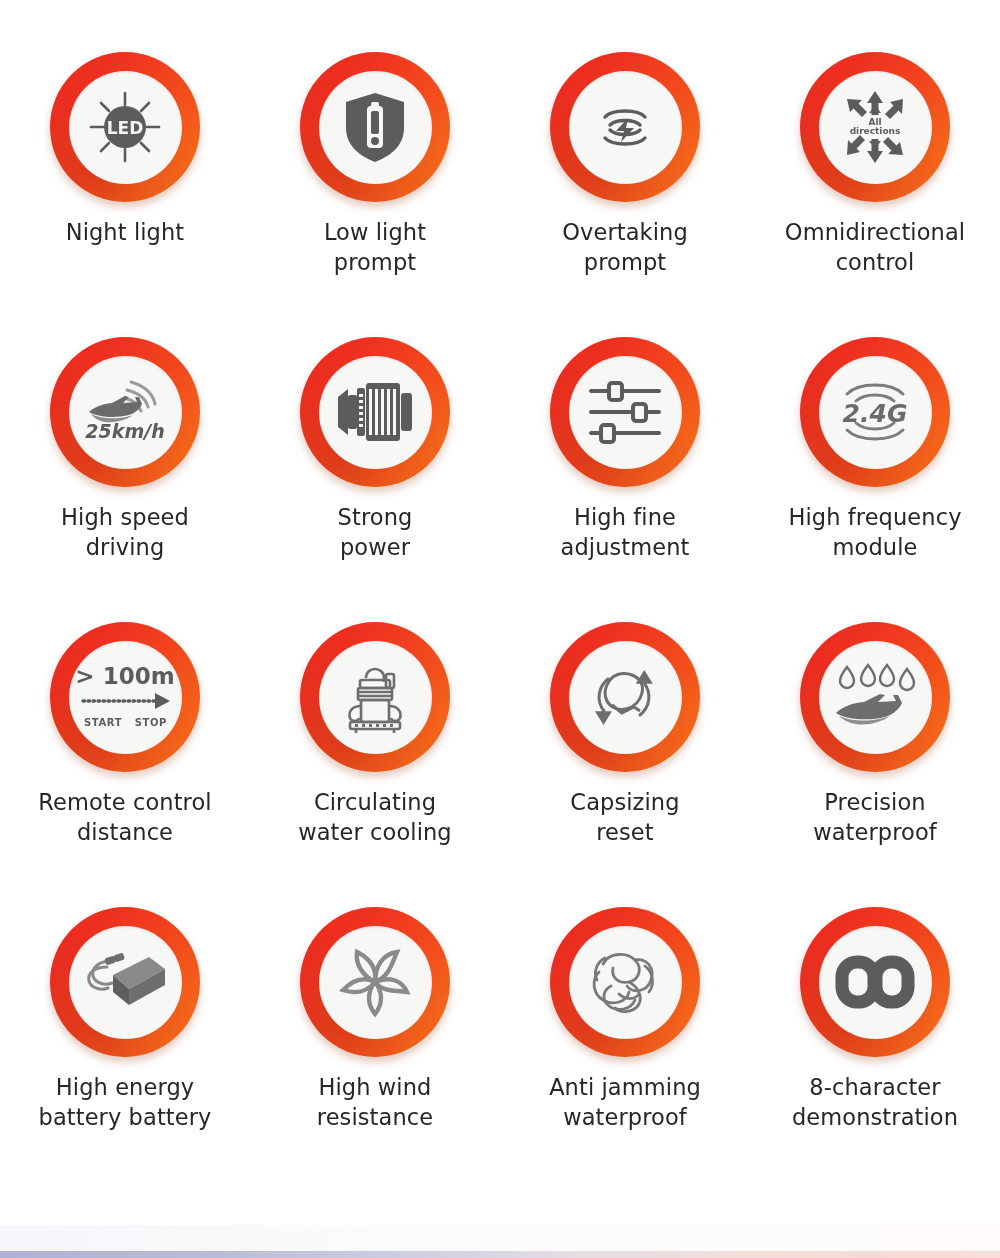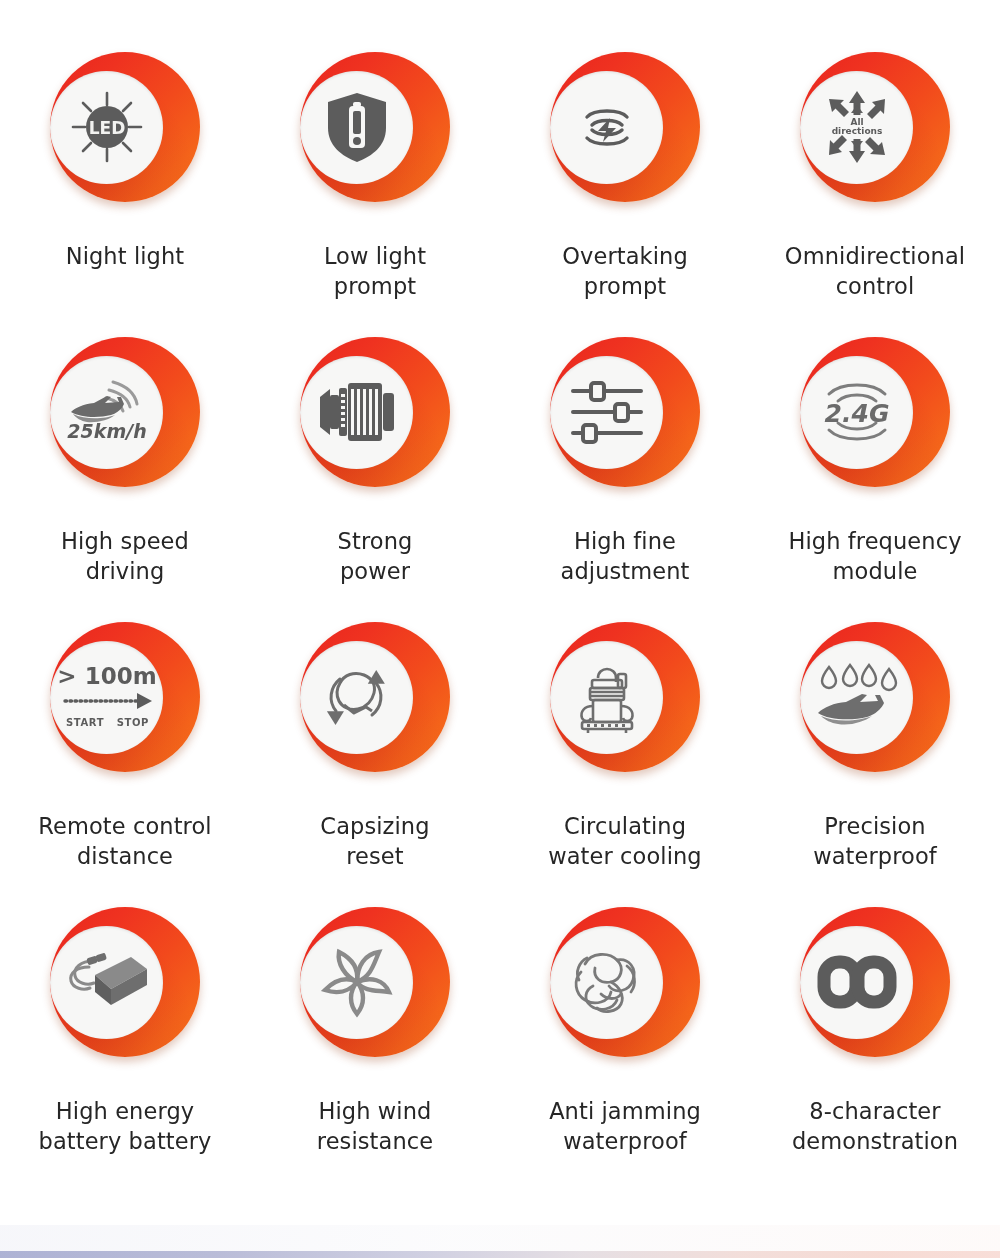--- a/index.html
+++ b/index.html
@@ -42,21 +42,21 @@
     height: 150px;
     border-radius: 50%;
     background: linear-gradient(135deg,
         #e8241f 0%,
         #ef3220 26%,
         #f24a1c 55%,
         #f4631a 80%,
         #f56f1b 100%);
     display: flex;
     align-items: center;
-    justify-content: flex-start;
+    justify-content: center;
     box-shadow: 0 5px 9px rgba(150, 60, 20, 0.28);
   }
   .badge::after {
     
     content: "";
     position: absolute;
     inset: 0;
     border-radius: 50%;
     background: radial-gradient(circle at 30% 78%,
         rgba(170, 25, 20, 0.30) 0%,
@@ -73,21 +73,21 @@
     background: #f7f7f6;
     box-shadow: inset 0 1px 3px rgba(0,0,0,0.10);
     display: flex;
     align-items: center;
     justify-content: center;
   }
   .badge-inner svg { display: block; }
 
   
   .caption {
-    margin-top: 40px;
+    margin-top: 16px;
     text-align: center;
     color: #262626;
     font-size: 22.5px;
     line-height: 1.32;
     letter-spacing: 0.1px;
     max-width: 240px;
     font-weight: 400;
   }
   .caption .l2 { display: block; }
 
@@ -337,45 +337,20 @@
     </div>
     <div class="caption">
       <span>Remote control</span>
       <span class="l2">distance</span>
     </div>
   </div>
 
   <div class="feature-cell">
     <div class="badge">
       <div class="badge-inner">
-        <svg width="86" height="80" viewBox="0 0 86 80">
-
-          <path d="M26 26 C30 18 40 14 50 18 C58 21 62 28 60 36
-                   C58 44 52 50 44 52 C36 54 28 50 25 44
-                   C22 38 23 31 26 26 Z" fill="none" stroke="#6e6e6e" stroke-width="3" stroke-linejoin="round"></path>
-          <path d="M30 48 L40 56 L52 50 L58 54" fill="none" stroke="#6e6e6e" stroke-width="3" stroke-linejoin="round"></path>
-
-          <g fill="none" stroke="#6e6e6e" stroke-width="3" stroke-linecap="round">
-            <path d="M62 26 C70 36 68 50 58 58"></path>
-            <path d="M22 54 C14 44 16 30 26 22"></path>
-          </g>
-          <path d="M58 14 L72 22 L57 30 Z" fill="#6e6e6e" transform="rotate(28 62 22)"></path>
-          <path d="M26 66 L12 58 L27 50 Z" fill="#6e6e6e" transform="rotate(28 20 58)"></path>
-        </svg>
-      </div>
-    </div>
-    <div class="caption">
-      <span>Capsizing</span>
-      <span class="l2">reset</span>
-    </div>
-  </div>
-
-  <div class="feature-cell">
-    <div class="badge">
-      <div class="badge-inner">
         <svg width="78" height="82" viewBox="0 0 78 82">
           <g fill="none" stroke="#6e6e6e" stroke-width="2.6" stroke-linejoin="round">
 
             <path d="M30 22 C30 10 48 10 48 22 L48 26"></path>
 
             <rect x="24" y="24" width="30" height="8" rx="2"></rect>
             <rect x="50" y="18" width="8" height="14" rx="2"></rect>
 
             <rect x="22" y="32" width="34" height="12" rx="2"></rect>
             <line x1="22" y1="36" x2="56" y2="36"></line>
@@ -397,20 +372,45 @@
             <rect x="40" y="68" width="3" height="3"></rect>
             <rect x="47" y="68" width="3" height="3"></rect>
             <rect x="54" y="68" width="3" height="3"></rect>
           </g>
         </svg>
       </div>
     </div>
     <div class="caption">
       <span>Circulating</span>
       <span class="l2">water cooling</span>
+    </div>
+  </div>
+
+  <div class="feature-cell">
+    <div class="badge">
+      <div class="badge-inner">
+        <svg width="86" height="80" viewBox="0 0 86 80">
+
+          <path d="M26 26 C30 18 40 14 50 18 C58 21 62 28 60 36
+                   C58 44 52 50 44 52 C36 54 28 50 25 44
+                   C22 38 23 31 26 26 Z" fill="none" stroke="#6e6e6e" stroke-width="3" stroke-linejoin="round"></path>
+          <path d="M30 48 L40 56 L52 50 L58 54" fill="none" stroke="#6e6e6e" stroke-width="3" stroke-linejoin="round"></path>
+
+          <g fill="none" stroke="#6e6e6e" stroke-width="3" stroke-linecap="round">
+            <path d="M62 26 C70 36 68 50 58 58"></path>
+            <path d="M22 54 C14 44 16 30 26 22"></path>
+          </g>
+          <path d="M58 14 L72 22 L57 30 Z" fill="#6e6e6e" transform="rotate(28 62 22)"></path>
+          <path d="M26 66 L12 58 L27 50 Z" fill="#6e6e6e" transform="rotate(28 20 58)"></path>
+        </svg>
+      </div>
+    </div>
+    <div class="caption">
+      <span>Capsizing</span>
+      <span class="l2">reset</span>
     </div>
   </div>
 
   <div class="feature-cell">
     <div class="badge">
       <div class="badge-inner">
         <svg width="90" height="76" viewBox="0 0 90 76">
           <g fill="none" stroke="#6e6e6e" stroke-width="2.4">
             <path d="M17 8 C17 8 24 17 24 22 A7 7 0 0 1 10 22 C10 17 17 8 17 8 Z"></path>
             <path d="M38 6 C38 6 45 15 45 20 A7 7 0 0 1 31 20 C31 15 38 6 38 6 Z"></path>

